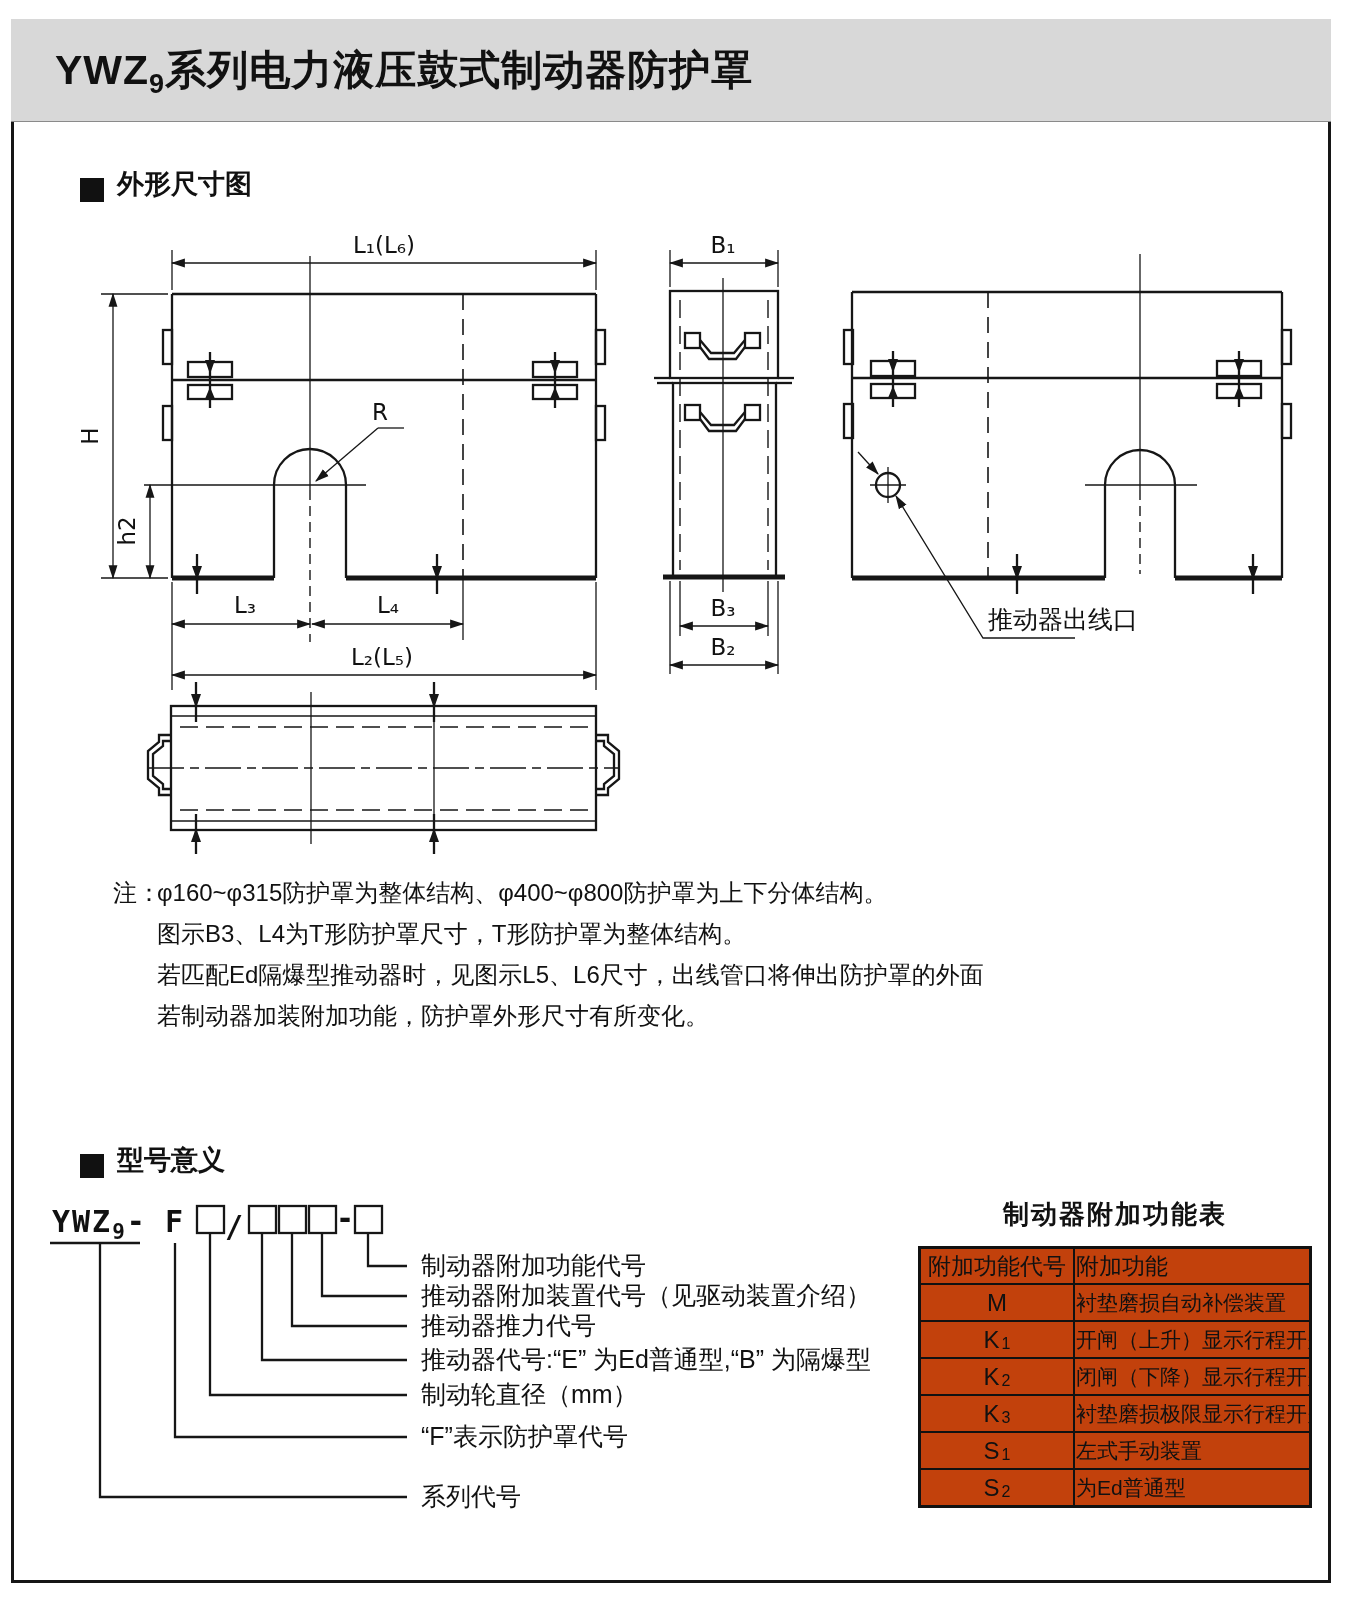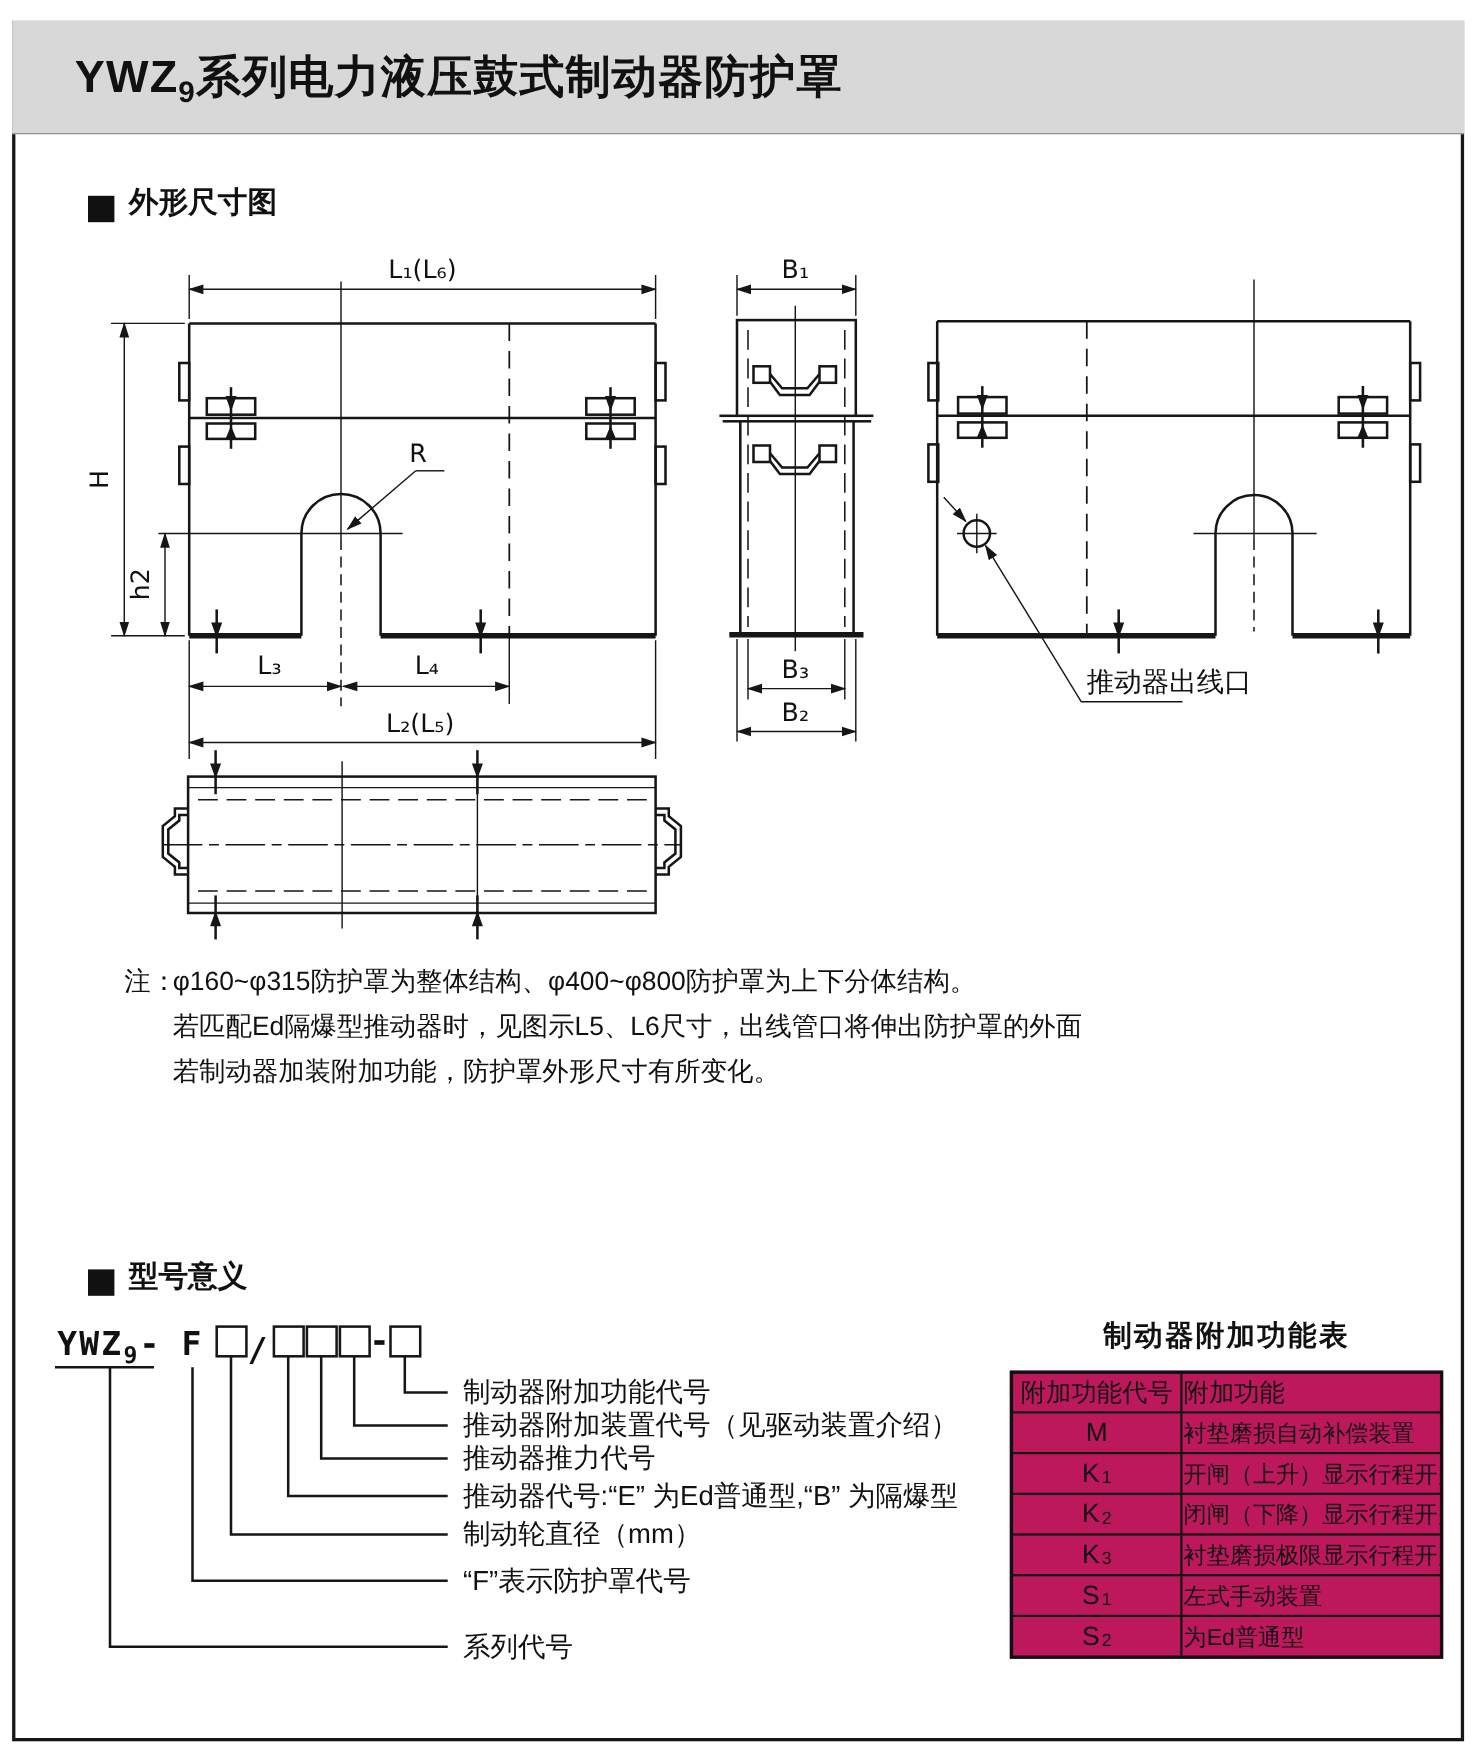--- a/index.html
+++ b/index.html
@@ -14,21 +14,21 @@
   .page-border{
     position:absolute;left:11px;top:19px;width:1320px;height:1564px;
     border:3px solid #161616;box-sizing:border-box;background:#fff;
   }
   .header-band{
     position:absolute;left:11px;top:19px;width:1320px;height:103px;
     background:#d8d8d8;border-bottom:1px solid #8a8a8a;
     display:flex;align-items:center;box-sizing:border-box;
   }
   .page-title{
-    margin-left:57px;font-size:41px;font-weight:bold;letter-spacing:1px;
+    margin-left:44px;font-size:41px;font-weight:bold;letter-spacing:1px;
     white-space:nowrap;
   }
   .page-title .sub9{
     font-size:27px;display:inline-block;transform:translateY(9px);
     font-weight:bold;
   }
   .sec-heading{
     position:absolute;display:flex;align-items:flex-end;gap:13px;
     font-size:27px;font-weight:bold;white-space:nowrap;
   }
@@ -59,21 +59,21 @@
   .notes .row{display:flex;}
   .notes .nlabel{width:44px;flex:0 0 44px;}
   .notes .indent{padding-left:44px;}
 
   .ft-title{
     position:absolute;left:918px;top:1197px;width:394px;
     text-align:center;font-size:26px;font-weight:bold;letter-spacing:2px;
   }
   .ftable{
     position:absolute;left:918px;top:1246px;width:394px;
-    border:3px solid #111;box-sizing:border-box;background:#be185d;
+    border:3px solid #111;box-sizing:border-box;background:#c2410c;
   }
   .ftable .trow{display:flex;height:35px;border-top:2px solid #111;}
   .ftable .trow:first-child{border-top:none;height:34px;}
   .ftable .c1{
     flex:0 0 152px;display:flex;align-items:center;justify-content:center;
     border-right:2px solid #111;font-size:24px;
   }
   .ftable .c2{
     flex:1;display:flex;align-items:center;padding-left:1px;font-size:21px;
     white-space:nowrap;overflow:hidden;
@@ -296,20 +296,21 @@
     <text x="421" y="1445" class="mlabel">“F”表示防护罩代号</text>
     <text x="421" y="1505" class="mlabel">系列代号</text>
   </g>
 </svg>
 
 <div class="notes">
   <div class="row">
     <span class="nlabel">注：</span>
     <span>φ160~φ315防护罩为整体结构、φ400~φ800防护罩为上下分体结构。</span>
   </div>
+  <div class="indent">图示B3、L4为T形防护罩尺寸，T形防护罩为整体结构。</div>
   <div class="indent">若匹配Ed隔爆型推动器时，见图示L5、L6尺寸，出线管口将伸出防护罩的外面</div>
   <div class="indent">若制动器加装附加功能，防护罩外形尺寸有所变化。</div>
 </div>
 
 <div class="ft-title">制动器附加功能表</div>
 <div class="ftable" id="ftable">
   <div class="trow hdr">
     <div class="c1">附加功能代号</div>
     <div class="c2">附加功能</div>
   </div>

